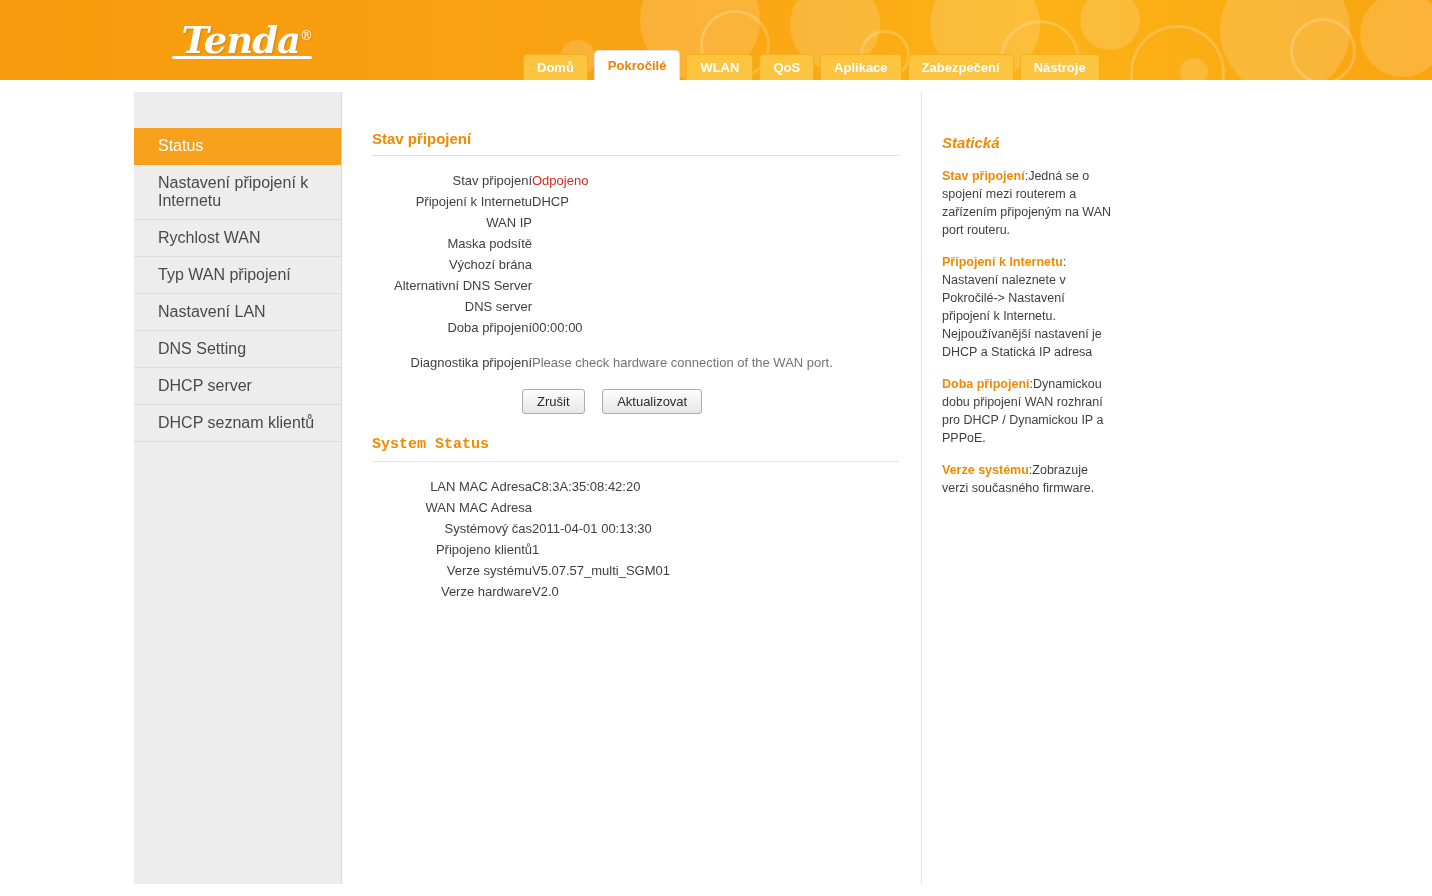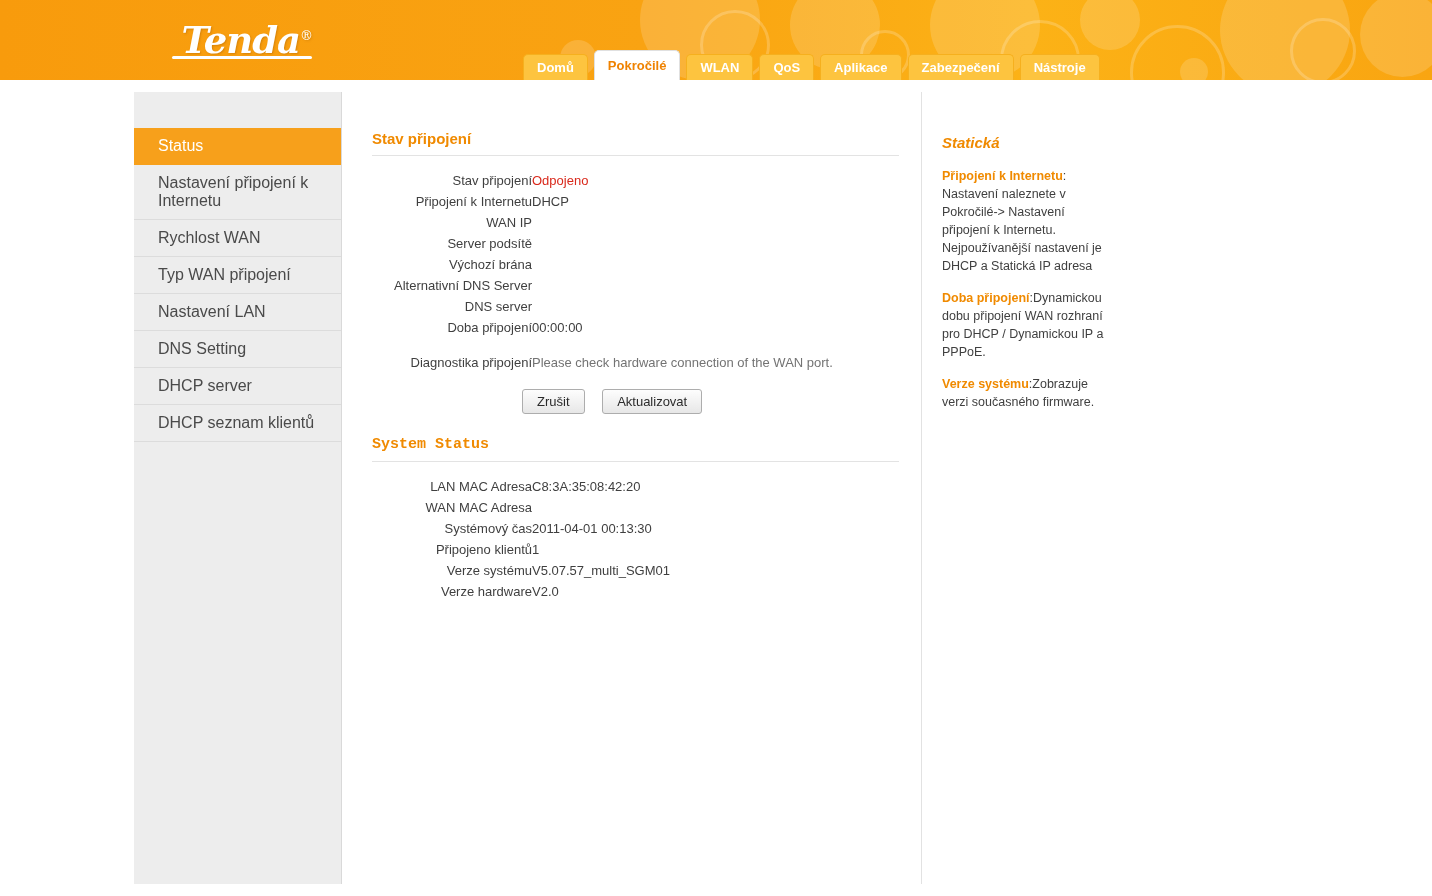--- a/index.html
+++ b/index.html
@@ -276,21 +276,21 @@
         </tr>
         <tr>
           <td class="label">Připojení k Internetu</td>
           <td class="value">DHCP</td>
         </tr>
         <tr>
           <td class="label">WAN IP</td>
           <td class="value"></td>
         </tr>
         <tr>
-          <td class="label">Server podsítě</td>
+          <td class="label">Maska podsítě</td>
           <td class="value"></td>
         </tr>
         <tr>
           <td class="label">Výchozí brána</td>
           <td class="value"></td>
         </tr>
         <tr>
           <td class="label">Alternativní DNS Server</td>
           <td class="value"></td>
         </tr>
@@ -346,20 +346,23 @@
           <td class="label">Verze hardware</td>
           <td class="value">V2.0</td>
         </tr>
       </tbody>
         </table>
 
     </div>
 
     <div class="help">
       <h3>Statická</h3>
+      <p>
+        <b>Stav připojení</b><span>:Jedná se o spojení mezi routerem a zařízením připojeným na WAN port routeru.</span>
+      </p>
       <p>
         <b>Připojení k Internetu</b><span>: Nastavení naleznete v Pokročilé-&gt; Nastavení připojení k Internetu. Nejpoužívanější nastavení je DHCP a Statická IP adresa</span>
       </p>
       <p>
         <b>Doba připojení</b><span>:Dynamickou dobu připojení WAN rozhraní pro DHCP / Dynamickou IP a PPPoE.</span>
       </p>
       <p>
         <b>Verze systému</b><span>:Zobrazuje verzi současného firmware.</span>
       </p>
     </div>

